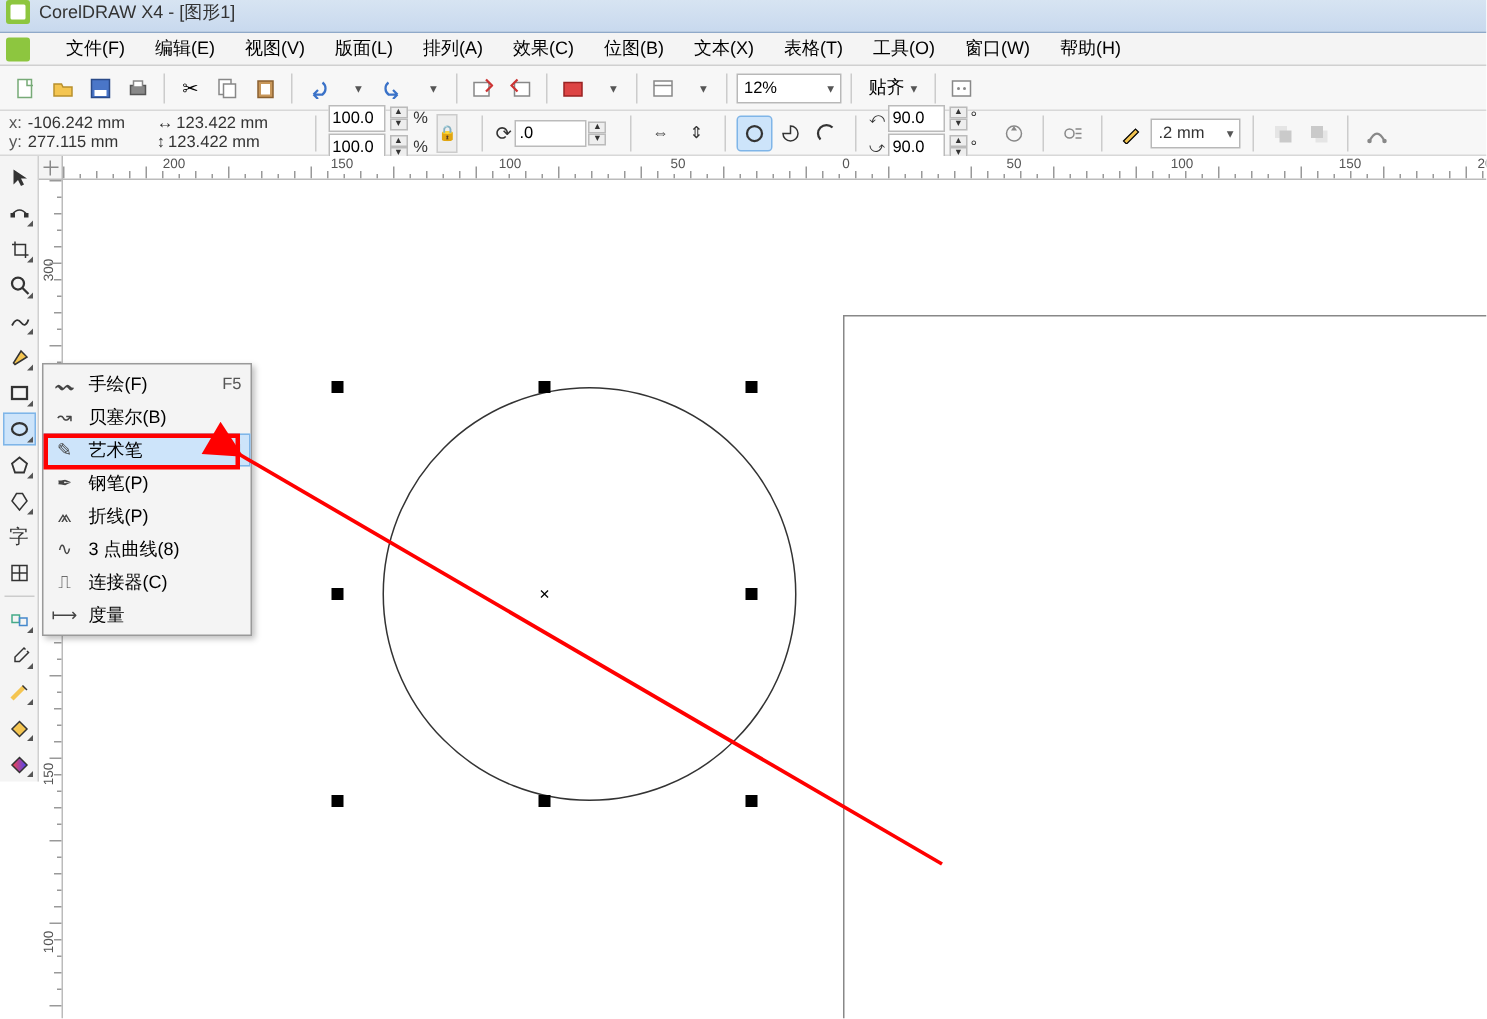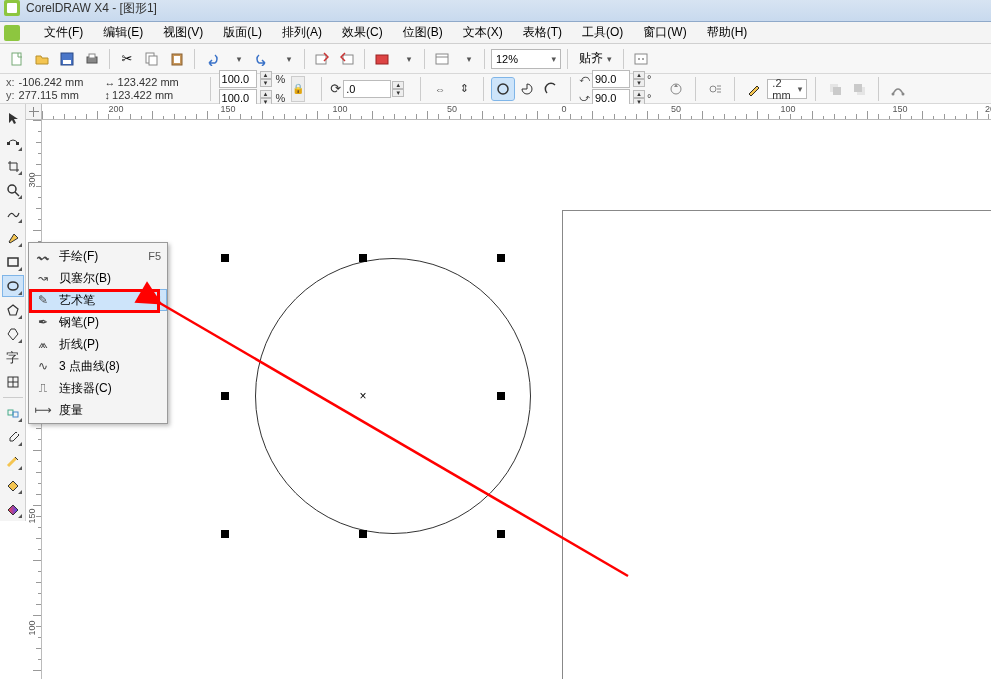--- a/index.html
+++ b/index.html
@@ -29,21 +29,21 @@
 .propbar { height: 30px; background: #f7f7f7; border-bottom: 1px solid #d8d8d8; display: flex; align-items: center; padding: 0 6px; gap: 2px; font-size: 11px; color: #333; }
 .propbar .lbl { color: #555; margin-right: 2px; }
 .propbar .val { width: 72px; text-align: left; }
 .propbar input.num { width: 38px; height: 18px; border: 1px solid #bbb; font-size: 11px; padding: 0 2px; }
 .propbar .spin { display: inline-flex; flex-direction: column; margin-left: 1px; }
 .propbar .spin div { width: 12px; height: 8px; border: 1px solid #bbb; font-size: 7px; line-height: 6px; text-align: center; background: #eee; }
 .propbar .pgroup { display: flex; align-items: center; margin-right: 8px; }
 .propbar .pcol { display: flex; flex-direction: column; gap: 1px; margin-right: 4px; }
 .propbar .prow { display: flex; align-items: center; gap: 2px; }
 .lockbtn { width: 14px; height: 26px; border: 1px solid #ccc; background: #eee; margin-left: 2px; display:flex; align-items:center; justify-content:center; }
-.outline-combo { width: 40px; height: 20px; border: 1px solid #b8b8b8; background: #fff; display: flex; align-items: center; padding: 0 4px; font-size: 11px; }
+.outline-combo { width: 60px; height: 20px; border: 1px solid #b8b8b8; background: #fff; display: flex; align-items: center; padding: 0 4px; font-size: 11px; }
 
 
 .toolbox { position: absolute; left: 0; top: 104px; width: 26px; background: #f4f4f4; border-right: 1px solid #d0d0d0; display: flex; flex-direction: column; align-items: center; padding-top: 2px; }
 .toolbox .tool { width: 22px; height: 22px; margin: 1px 0; display: flex; align-items: center; justify-content: center; border: 1px solid transparent; position: relative; }
 .toolbox .tool.selected { background: #cde4fa; border-color: #7fb5e8; }
 .toolbox .tool .fly { position: absolute; right: 1px; bottom: 1px; width: 0; height: 0; border-left: 4px solid transparent; border-bottom: 4px solid #555; }
 
 
 .flyout { position: absolute; left: 28px; top: 242px; width: 140px; background: #f4f4f4; border: 1px solid #9a9a9a; box-shadow: 2px 2px 4px rgba(0,0,0,.25); padding: 2px 0; z-index: 50; }
 .flyout .frow { height: 22px; display: flex; align-items: center; padding: 0 6px; gap: 8px; cursor: default; position: relative; }

